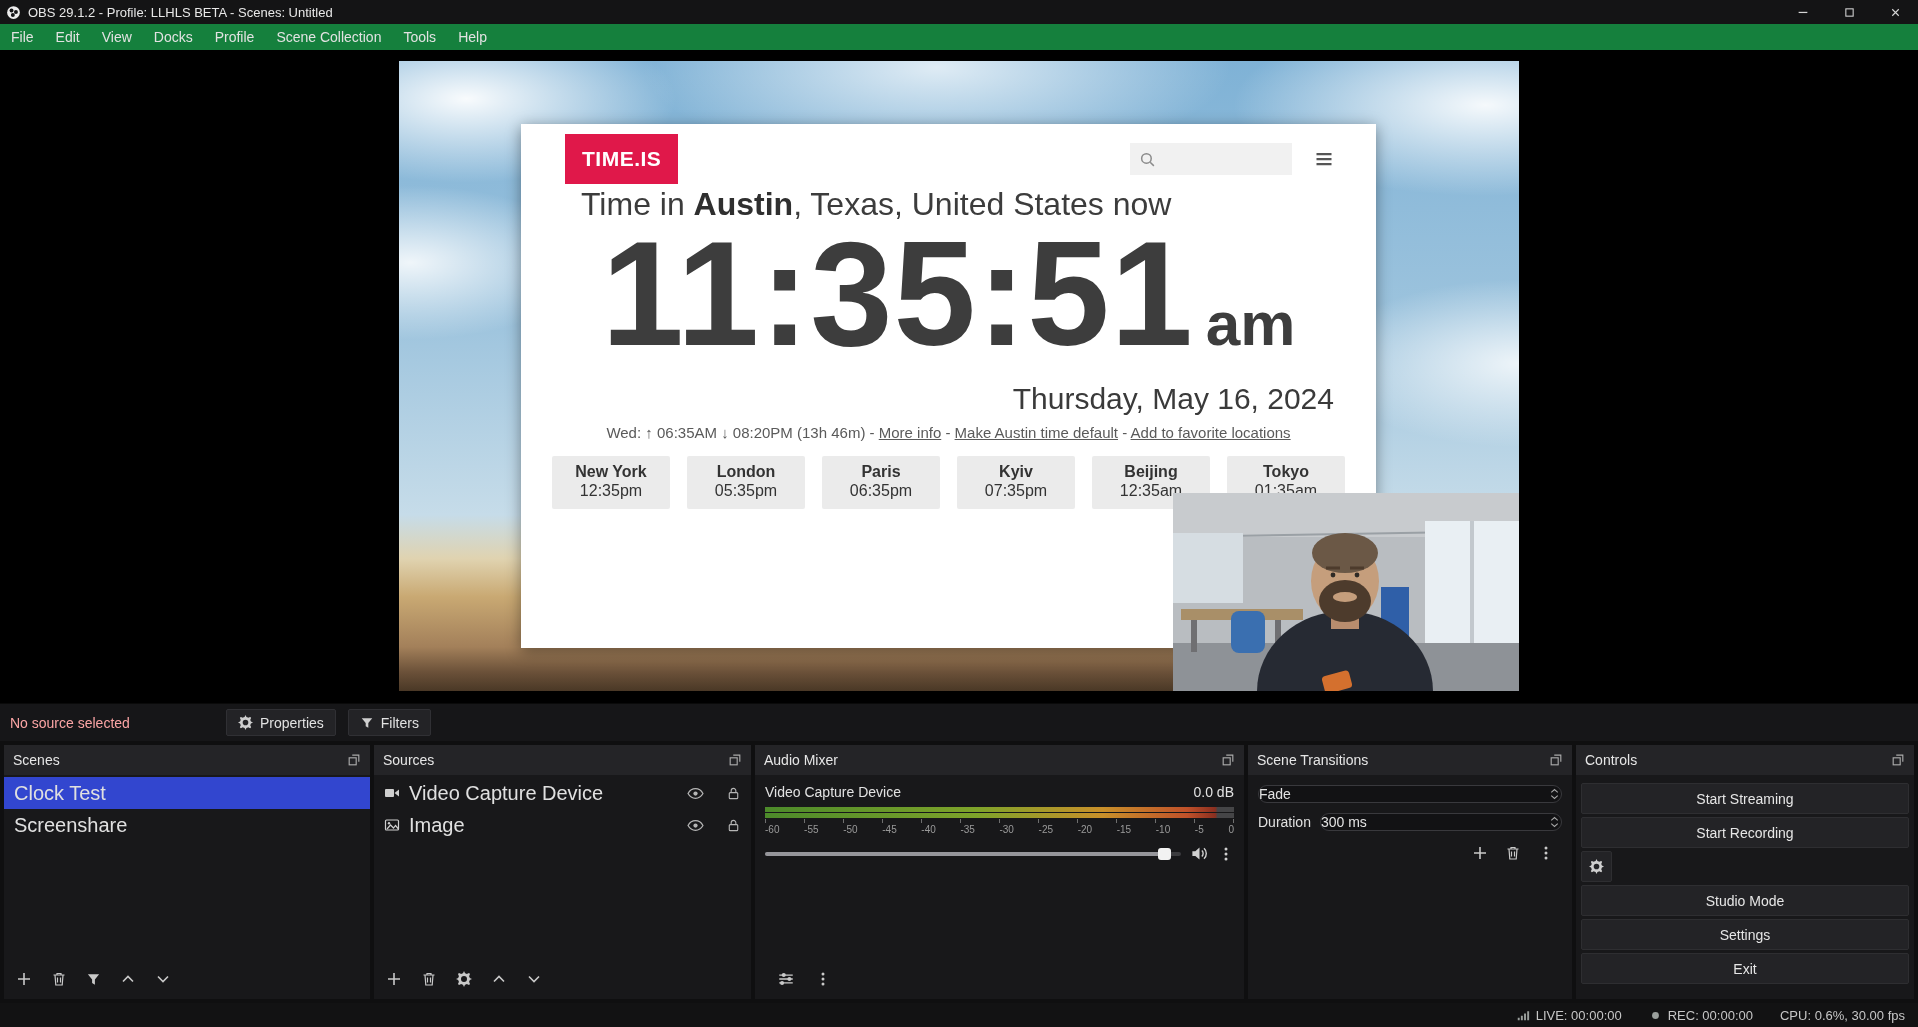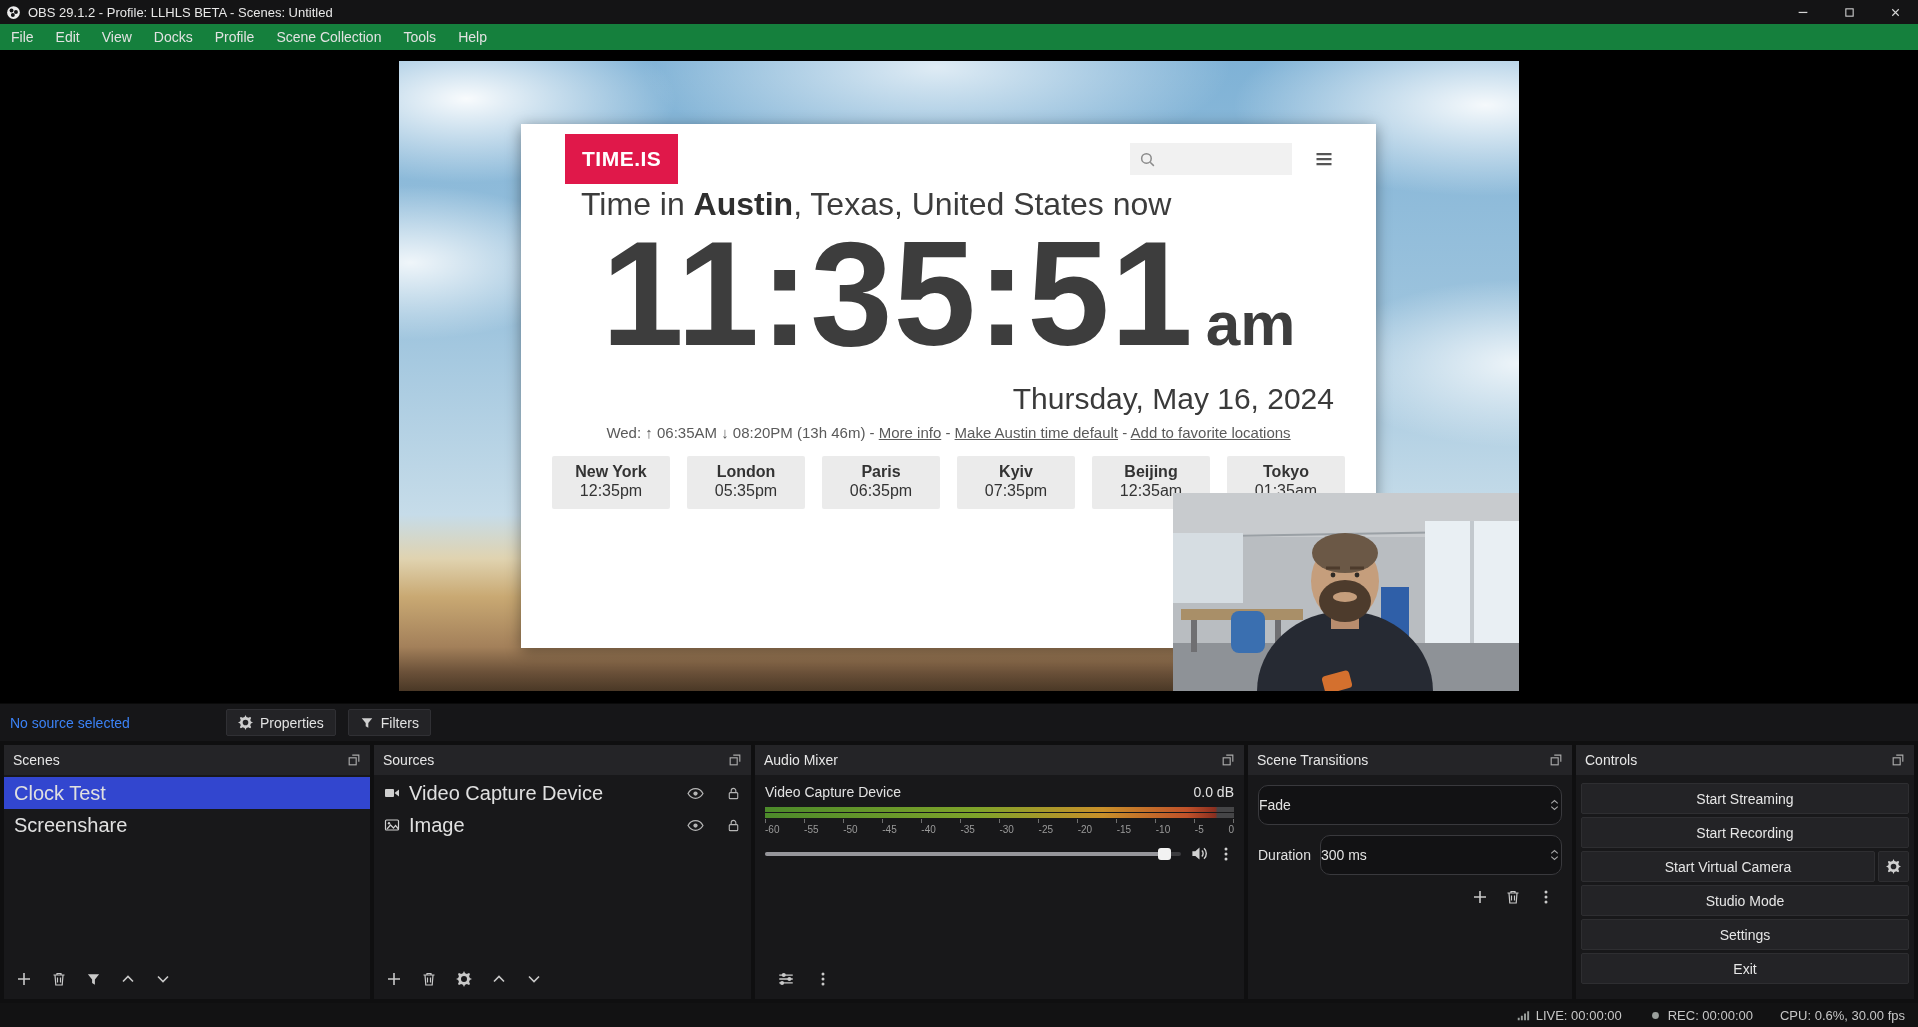--- a/index.html
+++ b/index.html
@@ -55,21 +55,21 @@
   .tiw-clocks { position: absolute; top: 332px; left: 0; right: 0; display: flex; justify-content: center; gap: 17px; }
   .clock-box { width: 118px; background: #ebebeb; text-align: center; padding: 7px 0 9px; border-radius: 2px; }
   .clock-box .city { font-weight: bold; font-size: 16px; color: #333; }
   .clock-box .ctime { font-size: 16px; color: #333; margin-top: 1px; }
 
   .webcam { position: absolute; right: 0; bottom: 0; width: 346px; height: 198px; }
   .webcam svg { width: 100%; height: 100%; display: block; }
 
   
   .src-toolbar { height: 38px; background: #161618; display: flex; align-items: center; position: relative; flex: none; border-top: 1px solid #0a0a0a; }
-  .src-status { margin-left: 10px; font-size: 14px; color: #3b82f6; }
+  .src-status { margin-left: 10px; font-size: 14px; color: #fca5a5; }
   .src-btns { position: absolute; left: 226px; display: flex; gap: 12px; }
   .tool-btn { height: 27px; background: #232326; border: 1px solid #303034; border-radius: 2px; display: flex; align-items: center; gap: 7px; padding: 0 11px; font-size: 14px; color: #e2e2e2; }
   .tool-btn .icon { color: #cfcfcf; }
 
   
   .panels { height: 262px; display: flex; gap: 4px; padding: 4px; flex: none; background: var(--app_bg, #0f0f10); }
   .panel { background: var(--panel_body, #18181a); display: flex; flex-direction: column; }
   .panel-header { height: 30px; background: var(--panel_header, #242427); display: flex; align-items: center; padding: 0 9px; font-size: 14px; color: #e6e6e6; flex: none; }
   .panel-header .dock { margin-left: auto; color: #ababab; }
   .p-scenes { width: 366px; } .p-sources { width: 377px; } .p-mixer { width: 489px; } .p-trans { width: 324px; } .p-controls { flex: 1; }
@@ -94,21 +94,21 @@
   .ticks { height: 4px; margin-top: 1px; background: repeating-linear-gradient(90deg, #6f6f6f 0 1px, transparent 1px 39px); }
   .ruler { display: flex; justify-content: space-between; font-size: 10px; color: #9a9a9a; margin-top: 1px; }
   .volume-row { display: flex; align-items: center; gap: 9px; margin-top: 9px; }
   .slider { flex: 1; height: 4px; background: #3c3c3f; position: relative; border-radius: 2px; }
   .slider-fill { width: 96%; height: 100%; background: #96969b; border-radius: 2px; }
   .slider-handle { position: absolute; left: calc(96% - 6px); top: -4px; width: 13px; height: 12px; background: #f2f2f2; border-radius: 3px; }
   .mixer-foot { margin-top: auto; padding: 0 0 11px 12px; display: flex; gap: 20px; align-items: center; }
 
   
   .trans-body { padding: 10px; display: flex; flex-direction: column; }
-  .combo { height: 40px; background: #121214; border: 1px solid #39393d; border-radius: 10px; display: flex; align-items: center; padding: 0 0; font-size: 14px; color: #e2e2e2; }
+  .combo { height: 18px; background: #121214; border: 1px solid #39393d; border-radius: 10px; display: flex; align-items: center; padding: 0 0; font-size: 14px; color: #e2e2e2; }
   .combo .spin { margin-left: auto; color: #a8a8a8; }
   .duration-row { margin-top: 10px; display: flex; align-items: center; gap: 9px; }
   .duration-row label { font-size: 14px; color: #e0e0e0; }
   .duration-row .combo { flex: 1; }
   .trans-actions { margin-top: 14px; display: flex; justify-content: flex-end; gap: 17px; padding-right: 8px; }
 
   
   .controls-body { padding: 8px 5px; display: flex; flex-direction: column; gap: 3px; }
   .ctl-btn { height: 31px; background: #232326; border: 1px solid #2e2e31; border-radius: 2px; color: #e6e6e6; font-size: 14px;
              display: flex; align-items: center; justify-content: center; width: 100%; font-family: inherit; }
@@ -506,21 +506,20 @@
         <span>Controls</span>
         <svg class="icon dock" width="14" height="14" viewBox="0 0 16 16">
           <rect x="2.5" y="5.5" width="8" height="8" stroke="currentColor" fill="none" stroke-width="1.3"></rect>
           <path d="M6 2.5h7.5V10" stroke="currentColor" fill="none" stroke-width="1.3"></path>
         </svg>
       </div>
       <div class="controls-body">
         <button class="ctl-btn">Start Streaming</button>
         <button class="ctl-btn">Start Recording</button>
         <div class="vcam-row">
-          <button class="ctl-btn">Start Virtual Camera</button>
           <div class="sq-btn">
             <svg class="icon" width="15" height="15" viewBox="0 0 16 16">
               <path fill="currentColor" fill-rule="evenodd" d="M8 0l1 2.2a6 6 0 0 1 1.8.75L13 2l1 1-.95 2.2c.33.55.58 1.16.75 1.8L16 8l-2.2 1a6 6 0 0 1-.75 1.8L14 13l-1 1-2.2-.95a6 6 0 0 1-1.8.75L8 16l-1-2.2a6 6 0 0 1-1.8-.75L3 14l-1-1 .95-2.2A6 6 0 0 1 2.2 9L0 8l2.2-1c.17-.64.42-1.25.75-1.8L2 3l1-1 2.2.95A6 6 0 0 1 7 2.2zM8 11a3 3 0 1 0 0-6 3 3 0 0 0 0 6z"></path>
             </svg>
           </div>
         </div>
         <button class="ctl-btn">Studio Mode</button>
         <button class="ctl-btn">Settings</button>
         <button class="ctl-btn">Exit</button>
       </div>

